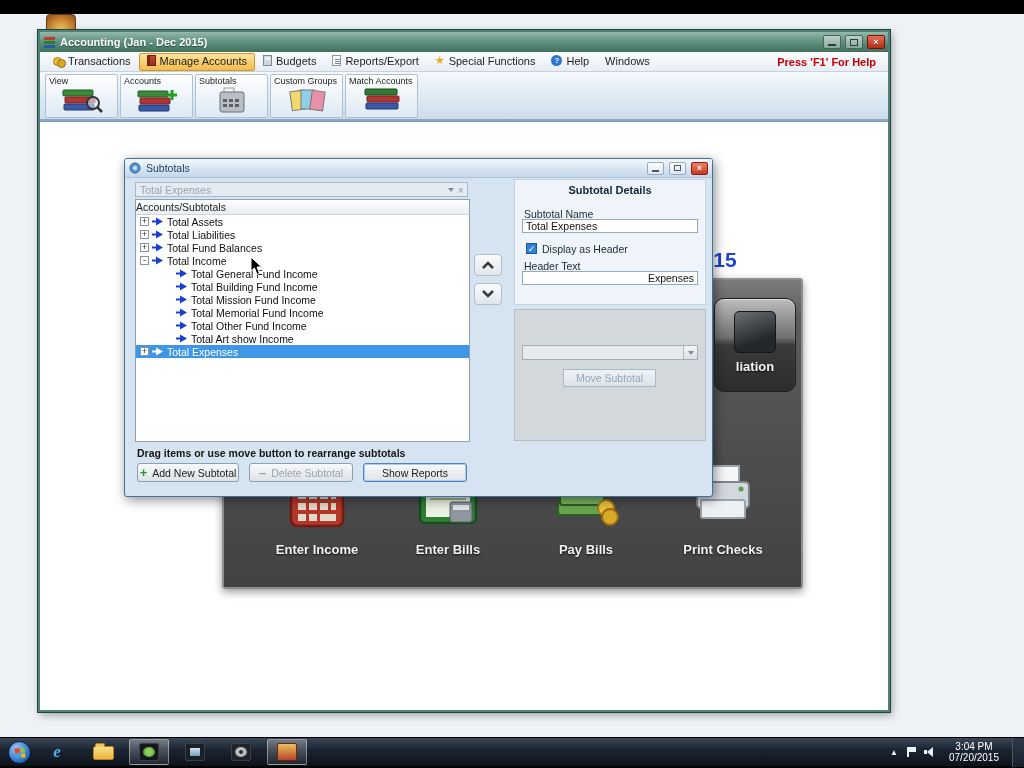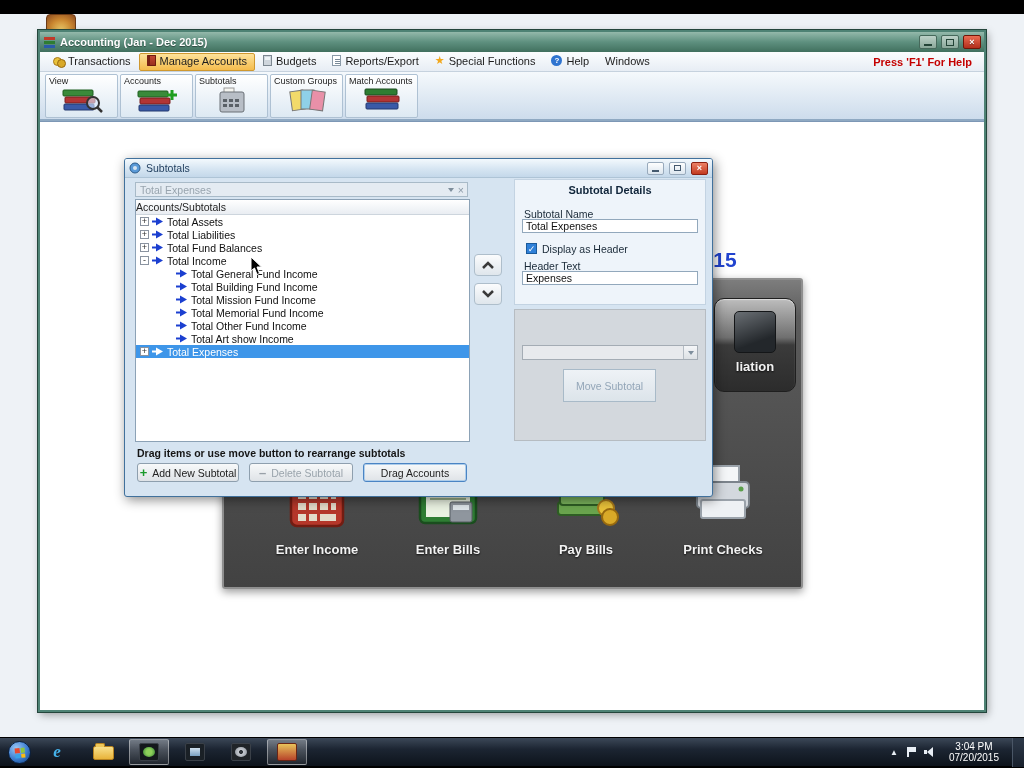--- a/index.html
+++ b/index.html
@@ -5,21 +5,21 @@
   * { margin:0; padding:0; box-sizing:border-box; }
   body { background:#000; font-family:"Liberation Sans", sans-serif; }
   .screen { position:relative; width:1024px; height:768px; background:#000; overflow:hidden; }
   .desktop { position:absolute; left:0; top:14px; width:1024px; height:723px; background:#eef2f6; }
 
   
   .desk-ico { position:absolute; left:46px; top:0; width:30px; height:28px; border-radius:4px;
     background:radial-gradient(circle at 50% 62%, #f2d470, #c9852f 55%, #8a4a20); border:1px solid #6a3a16; }
 
   
-  .app-window { position:absolute; left:38px; top:16px; width:948px; height:682px; background:#fff;
+  .app-window { position:absolute; left:38px; top:16px; width:852px; height:682px; background:#fff;
     border:2px solid #4e8274; box-shadow:0 0 0 1px #24463c, 2px 3px 8px rgba(0,0,0,.35);
     display:flex; flex-direction:column; }
   .titlebar { height:20px; background:linear-gradient(180deg,#94b9ab,#5e907f 50%,#41705e);
     display:flex; align-items:center; gap:4px; padding:0 3px; color:#fff; font-size:11px; font-weight:bold;
     text-shadow:0 1px 1px rgba(0,0,0,.45); }
   .tb-title { flex:1; white-space:nowrap; overflow:hidden; }
   .tb-btn { width:18px; height:14px; display:grid; place-items:center; border-radius:2px; font-size:9px; color:#fff; }
   .tb-min,.tb-max { background:linear-gradient(#bcd1c8,#8aa89a); border:1px solid #46695b; }
   .glyph-min { width:8px; height:2px; background:#234437; margin-top:6px; }
   .glyph-max { width:8px; height:7px; border:1.5px solid #234437; background:transparent; }
@@ -105,21 +105,21 @@
   .det-header { position:absolute; left:389px; top:25px; width:192px; text-align:center; font-size:11px; font-weight:bold; color:#10253a; }
   .det-label { position:absolute; font-size:10.5px; color:#1a2a38; }
   .txt { position:absolute; height:14px; border:1px solid #92a8bc; background:#fff; font-size:10.5px; padding:0 3px;
     font-family:inherit; color:#111; width:176px; left:397px; }
   .cb { position:absolute; left:401px; top:84px; width:11px; height:11px; background:#2f80d8; border:1px solid #1a5a9a;
     color:#fff; font-size:9px; line-height:10px; text-align:center; }
   .det-bottom { position:absolute; left:389px; top:150px; width:192px; height:132px; background:#d3d8dd; border:1px solid #b6bcc2; }
   .combo2 { position:absolute; left:397px; top:186px; width:176px; height:15px; background:#e8eaed; border:1px solid #a4acb4;
     display:flex; align-items:center; }
   .combo2-arrow { margin-left:auto; width:14px; height:100%; border-left:1px solid #b4bcc4; display:grid; place-items:center; background:linear-gradient(#f4f6f8,#dde1e5); }
-  .btn-move { position:absolute; left:438px; top:210px; width:93px; height:33px; background:linear-gradient(#eef2f6,#dce4ea);
+  .btn-move { position:absolute; left:438px; top:210px; width:93px; height:18px; background:linear-gradient(#eef2f6,#dce4ea);
     border:1px solid #a8bac8; border-radius:0; color:#93a6b8; font-size:10.5px; display:grid; place-items:center; }
 
   
   .cursor { position:absolute; left:250px; top:242px; z-index:50; }
 
   
   .taskbar { position:absolute; left:0; top:737px; width:1024px; height:29px;
     background:linear-gradient(#3c4858,#1c2532 40%,#0d131b); border-top:1px solid #000;
     display:flex; align-items:center; padding-left:8px; gap:6px; }
   .orb { width:23px; height:23px; border-radius:50%; border:1px solid #0a2040; position:relative;
@@ -457,31 +457,31 @@
 
       <div class="btn" style="left:12px;width:102px;">
           <span class="ico-plus">+</span>
           <span>Add New Subtotal</span>
         </div>
       <div class="btn disabled" style="left:124px;width:104px;">
           <span class="ico-minus">–</span>
           <span>Delete Subtotal</span>
         </div>
       <div class="btn focus" style="left:238px;width:104px;">
-          <span>Drag Accounts</span>
+          <span>Show Reports</span>
         </div>
 
       <div class="det-top"></div>
       <div class="det-header">Subtotal Details</div>
       <div class="det-label" style="left:399px;top:49px;">Subtotal Name</div>
       <input class="txt" style="top: 60px;" readonly="" value="Total Expenses">
       <span class="cb">✓</span>
       <div class="det-label" style="left:417px;top:84px;">Display as Header</div>
       <div class="det-label" style="left:399px;top:101px;">Header Text</div>
-      <input class="txt" style="top: 112px;" readonly="" value="Expenses">
+      <input class="txt" style="top: 112px; text-align: right;" readonly="" value="Expenses">
 
       <div class="det-bottom"></div>
       <div class="combo2">
           <span class="combo2-arrow">
             <span class="dd-tri"></span>
           </span>
         </div>
       <div class="btn-move">Move Subtotal</div>
     </div>
 

